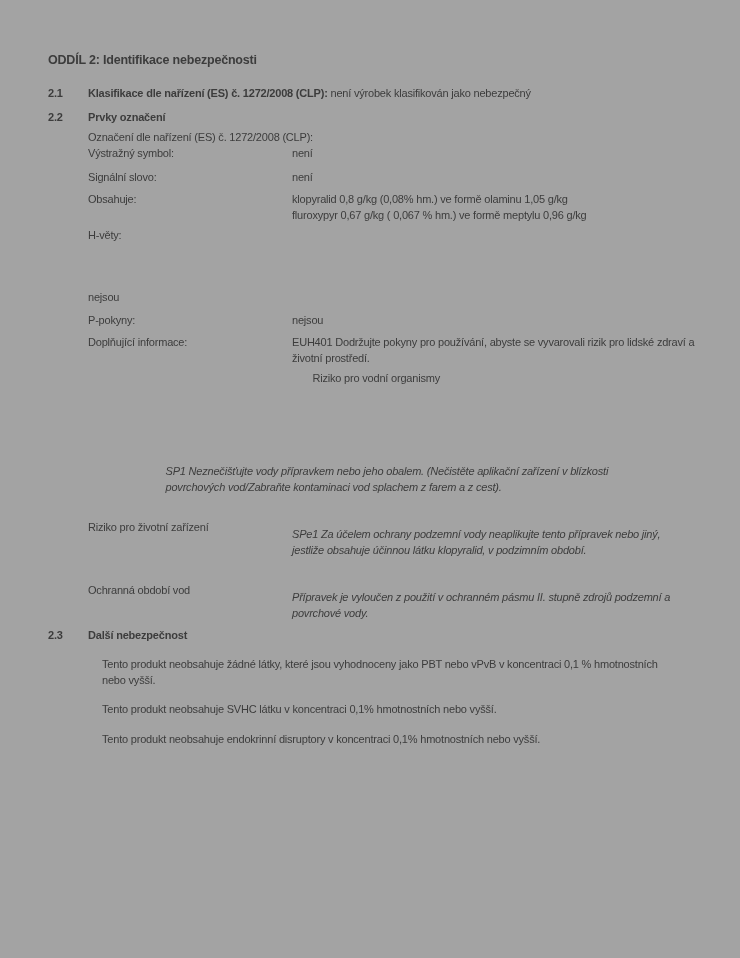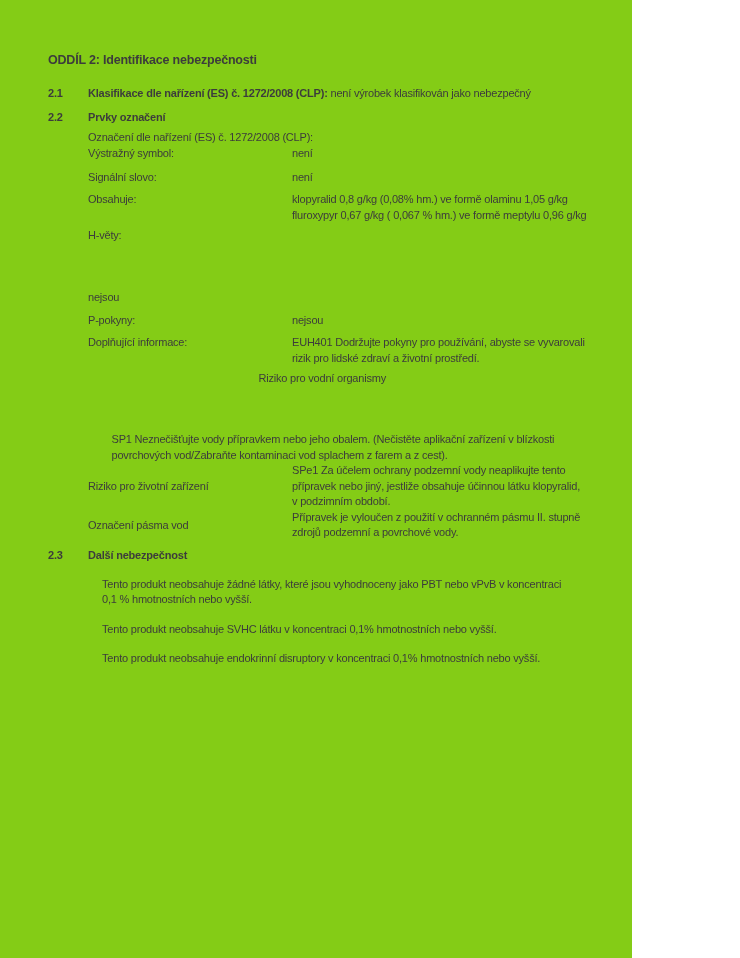--- a/index.html
+++ b/index.html
@@ -12,24 +12,24 @@
     height: 958px;
     font-family: "Liberation Sans", sans-serif;
     font-size: 11px;
     line-height: 16px;
     letter-spacing: -0.2px;
     color: #3c3c3c;
     overflow: hidden;
   }
   .page {
     box-sizing: border-box;
-    width: 632px;
+    width: 740px;
     height: 958px;
     padding: 52px 45px 0 48px;
-    background: #84cc16;
+    background: #a3a3a3;
   }
   .doc-title {
     font-weight: bold;
     font-size: 12.5px;
     margin: 0 0 17px 0;
   }
   .section {
     display: flex;
     align-items: flex-start;
   }
@@ -64,21 +64,23 @@
   }
   .mt0 { margin-top: 0; }
   .mt4 { margin-top: 4px; flex-direction: column; }
   .mt6 { margin-top: 6px; }
   .mt7 { margin-top: 7px; }
   .mt8 { margin-top: 8px; }
   .risk {
     align-items: center;
   }
   .risk .val {
+    font-style: italic;
     line-height: 15.5px;
+    margin-top: 32px;
   }
   .s23-line {
     line-height: 15.5px;
     margin: 14px;
   }
 </style>
 </head>
 <body style="color: rgb(60, 60, 60); background: rgb(255, 255, 255);">
 
 <div class="page">
@@ -139,21 +141,21 @@
         <div class="lbl">Riziko pro vodní organismy</div>
         <div class="val">SP1 Neznečišťujte vody přípravkem nebo jeho obalem. (Nečistěte aplikační zařízení v blízkosti povrchových vod/Zabraňte kontaminaci vod splachem z farem a z cest).</div>
       </div>
 
       <div class="field risk mt0">
         <div class="lbl">Riziko pro životní zařízení</div>
         <div class="val">SPe1 Za účelem ochrany podzemní vody neaplikujte tento přípravek nebo jiný, jestliže obsahuje účinnou látku klopyralid, v podzimním období.</div>
       </div>
 
       <div class="field risk mt0">
-        <div class="lbl">Označení pásma vod</div>
+        <div class="lbl">Ochranná období vod</div>
         <div class="val">Přípravek je vyloučen z použití v ochranném pásmu II. stupně zdrojů podzemní a povrchové vody.</div>
       </div>
 
     </div>
   </div>
 
   <div class="section mt6">
     <div class="sec-num">2.3</div>
     <div class="sec-content">
       <div class="heading">Další nebezpečnost</div>

